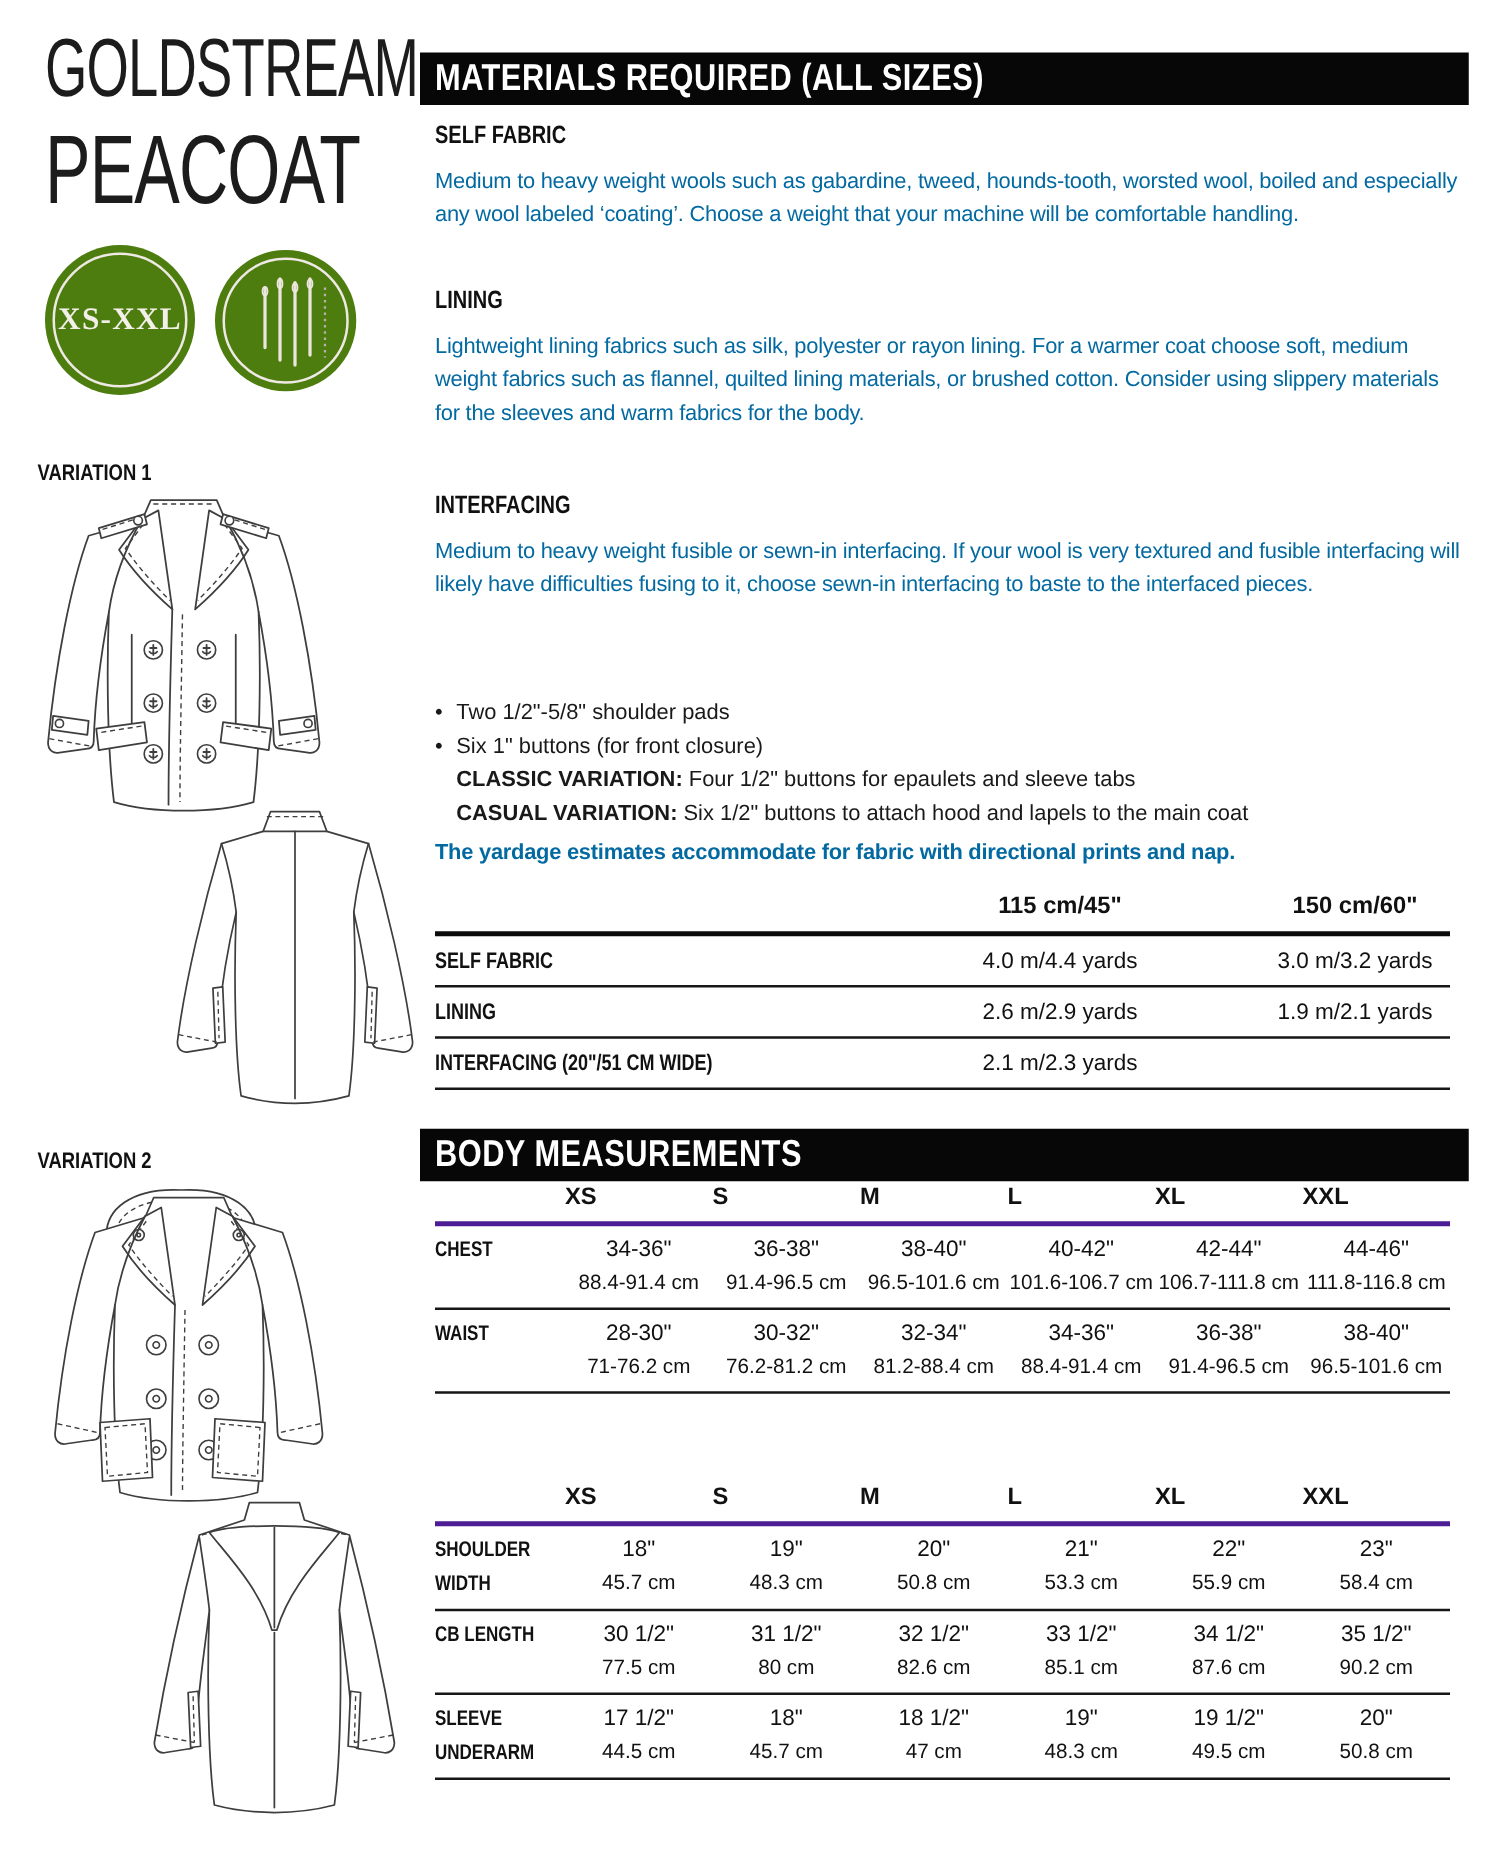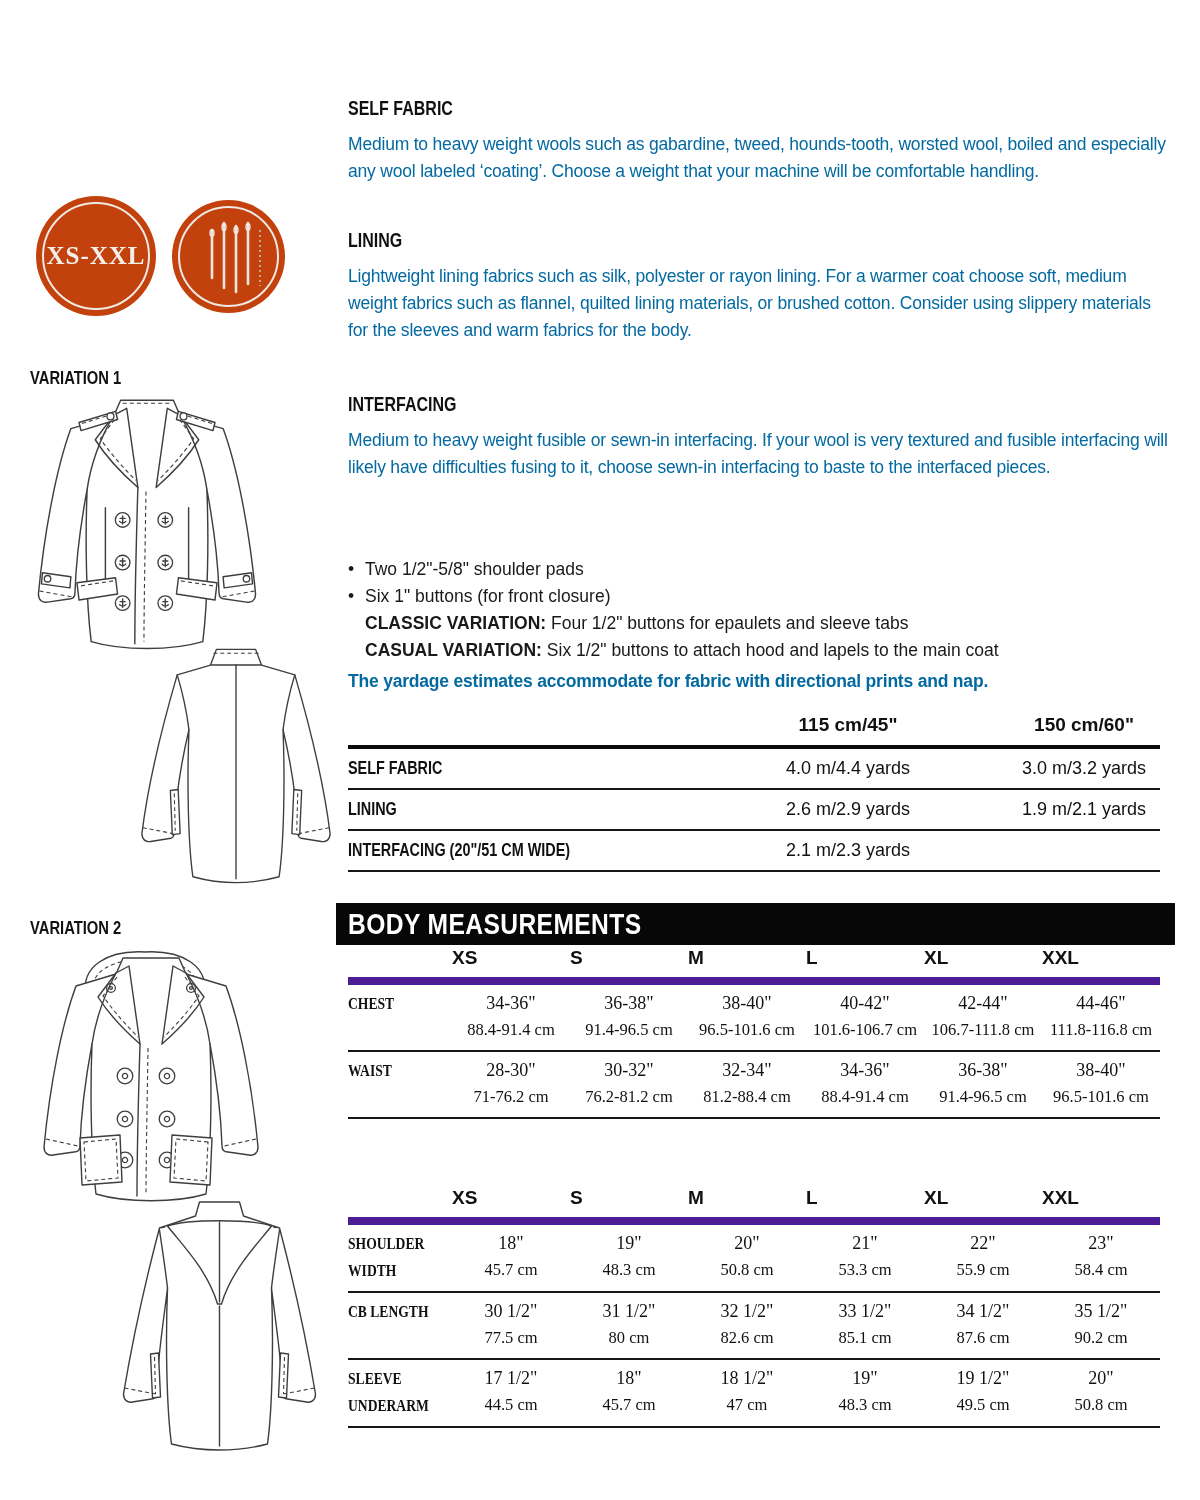--- a/index.html
+++ b/index.html
@@ -7,21 +7,21 @@
         font-family:"Liberation Sans",sans-serif;color:#161616;}
 
   
   .cx{display:inline-block;transform:scaleX(0.80);transform-origin:0 50%;white-space:nowrap;}
 
   
   .title{position:absolute;left:36px;top:26px;line-height:57px;color:#1c1c1c;}
   .title .t1{font-size:66px;font-weight:500;letter-spacing:-1px;transform:scaleX(0.66);transform-origin:0 50%;display:inline-block;white-space:nowrap;}
   .title .t2{font-size:78px;font-weight:500;letter-spacing:-1px;transform:scaleX(0.70);transform-origin:0 50%;display:inline-block;white-space:nowrap;margin-top:6px;}
 
-  .badge{position:absolute;border-radius:50%;background:#c2410c;}
+  .badge{position:absolute;border-radius:50%;background:#4d7c0f;}
   .badge::before{content:"";position:absolute;inset:6px;border:2px solid #efe9e4;border-radius:50%;}
   .badge1{left:36px;top:196px;width:120px;height:120px;}
   .badge2{left:172px;top:200px;width:113px;height:113px;}
   .badge-text{position:absolute;inset:0;display:flex;align-items:center;justify-content:center;
       font-family:"Liberation Serif",serif;font-size:25px;letter-spacing:1px;color:#f3efe9;font-weight:700;}
   .badge2 svg{position:absolute;inset:0;}
 
   .var-label{position:absolute;left:30px;font-size:18px;font-weight:700;color:#111;}
   .v1{top:368px;}
   .v2{top:918px;}
@@ -68,39 +68,43 @@
   .yrow .ylab{font-weight:700;font-size:18px;}
   .yrow .yval{text-align:center;font-size:18px;}
 
   
   .mtable{position:absolute;left:348px;width:812px;color:#111;}
   .btable{top:947px;}
   .gtable{top:1187px;}
   .mhead{display:grid;grid-template-columns:104px repeat(6,1fr);font-weight:700;font-size:19px;
          padding-bottom:8px;}
   .mhead div{text-align:left;}
-  .mbody{border-top:8px solid #4c1d95;font-family:Liberation Serif, serif;}
+  .mbody{border-top:4px solid #4c1d95;}
   .mrow{display:grid;grid-template-columns:104px repeat(6,1fr);
         padding:5px 0 7px 0;border-bottom:2px solid #161616;}
   .mlabel{font-weight:700;font-size:17px;line-height:27px;}
   .mlabel span{display:block;}
   .mcell{text-align:center;}
   .mcell .in{display:block;font-size:18px;line-height:27px;}
   .mcell .cm{display:block;font-size:16.5px;line-height:26px;}
 
   svg .ln{fill:none;stroke:#3e3e3e;stroke-width:1.4;stroke-linejoin:round;stroke-linecap:round;}
   svg .lnf{fill:#ffffff;stroke:#3e3e3e;stroke-width:1.4;stroke-linejoin:round;}
   svg .dsh{fill:none;stroke:#3e3e3e;stroke-width:1.1;stroke-dasharray:4 3;}
   svg .btn{fill:#ffffff;stroke:#3e3e3e;stroke-width:1.3;}
 </style>
 </head>
 <body>
 
 <div class="page">
 
+  <div class="title">
+    <div><span class="t1">GOLDSTREAM</span></div>
+    <div><span class="t2">PEACOAT</span></div>
+  </div>
 
   <div class="badge badge1">
     <span class="badge-text">XS-XXL</span>
   </div>
 
   <div class="badge badge2">
     <svg viewBox="0 0 113 113">
       <g stroke="#ece6df" stroke-width="2.6" stroke-linecap="round" fill="none">
         <line x1="40" y1="30" x2="40" y2="78"></line>
         <line x1="52" y1="23" x2="52" y2="88"></line>
@@ -274,20 +278,23 @@
     <path class="ln" d="M108,26 L108,106"></path>
     <path class="ln" d="M108,110 L108,250"></path>
     <path class="ln" d="M48,34 C51,55 54,74 56,92 M168,34 C165,55 162,74 160,92"></path>
     <path class="lnf" d="M39,158 L47,157 L49,201 L41,202 Z"></path>
     <path class="dsh" d="M43,161 L44,198"></path>
     <path class="lnf" d="M177,158 L169,157 L167,201 L175,202 Z"></path>
     <path class="dsh" d="M173,161 L172,198"></path>
     <path class="dsh" d="M13,192 L44,198 M203,192 L172,198"></path>
   </svg>
 
+  <div class="bar bar1">
+    <span class="cx">MATERIALS REQUIRED (ALL SIZES)</span>
+  </div>
 
   <div class="rhead h-self">
     <span class="cx">SELF FABRIC</span>
   </div>
   <div class="para p-self">Medium to heavy weight wools such as gabardine, tweed, hounds-tooth, worsted wool, boiled and especially any wool labeled ‘coating’. Choose a weight that your machine will be comfortable handling.</div>
 
   <div class="rhead h-lining">
     <span class="cx">LINING</span>
   </div>
   <div class="para p-lining">Lightweight lining fabrics such as silk, polyester or rayon lining. For a warmer coat choose soft, medium weight fabrics such as flannel, quilted lining materials, or brushed cotton. Consider using slippery materials for the sleeves and warm fabrics for the body.</div>

